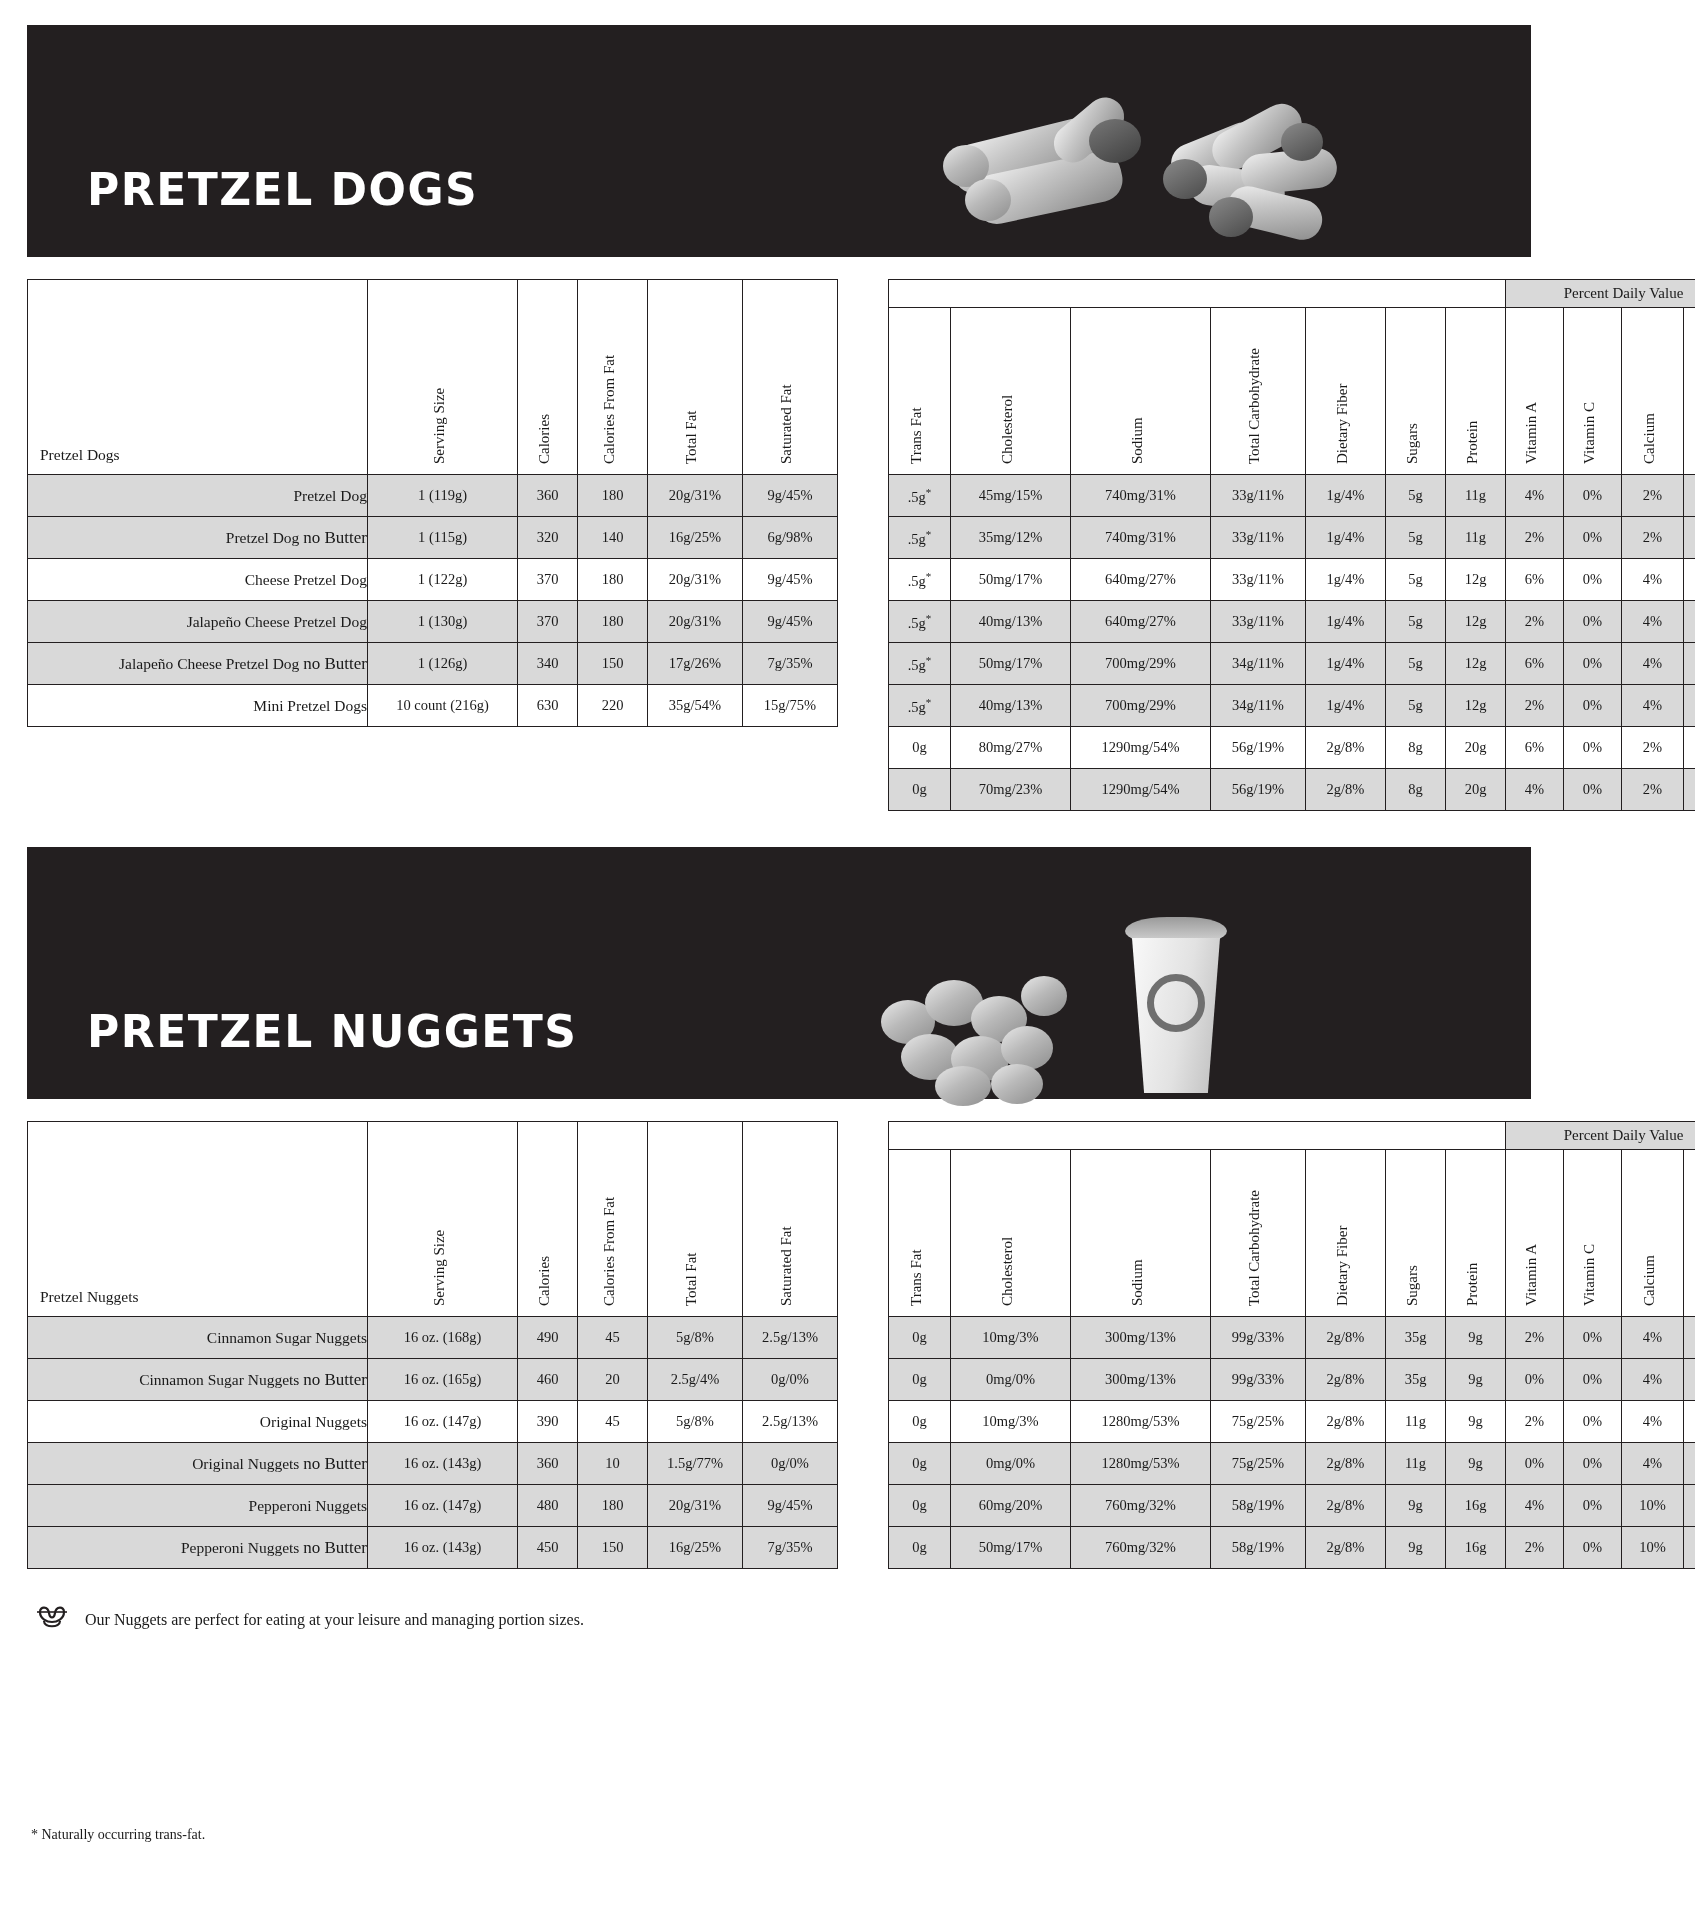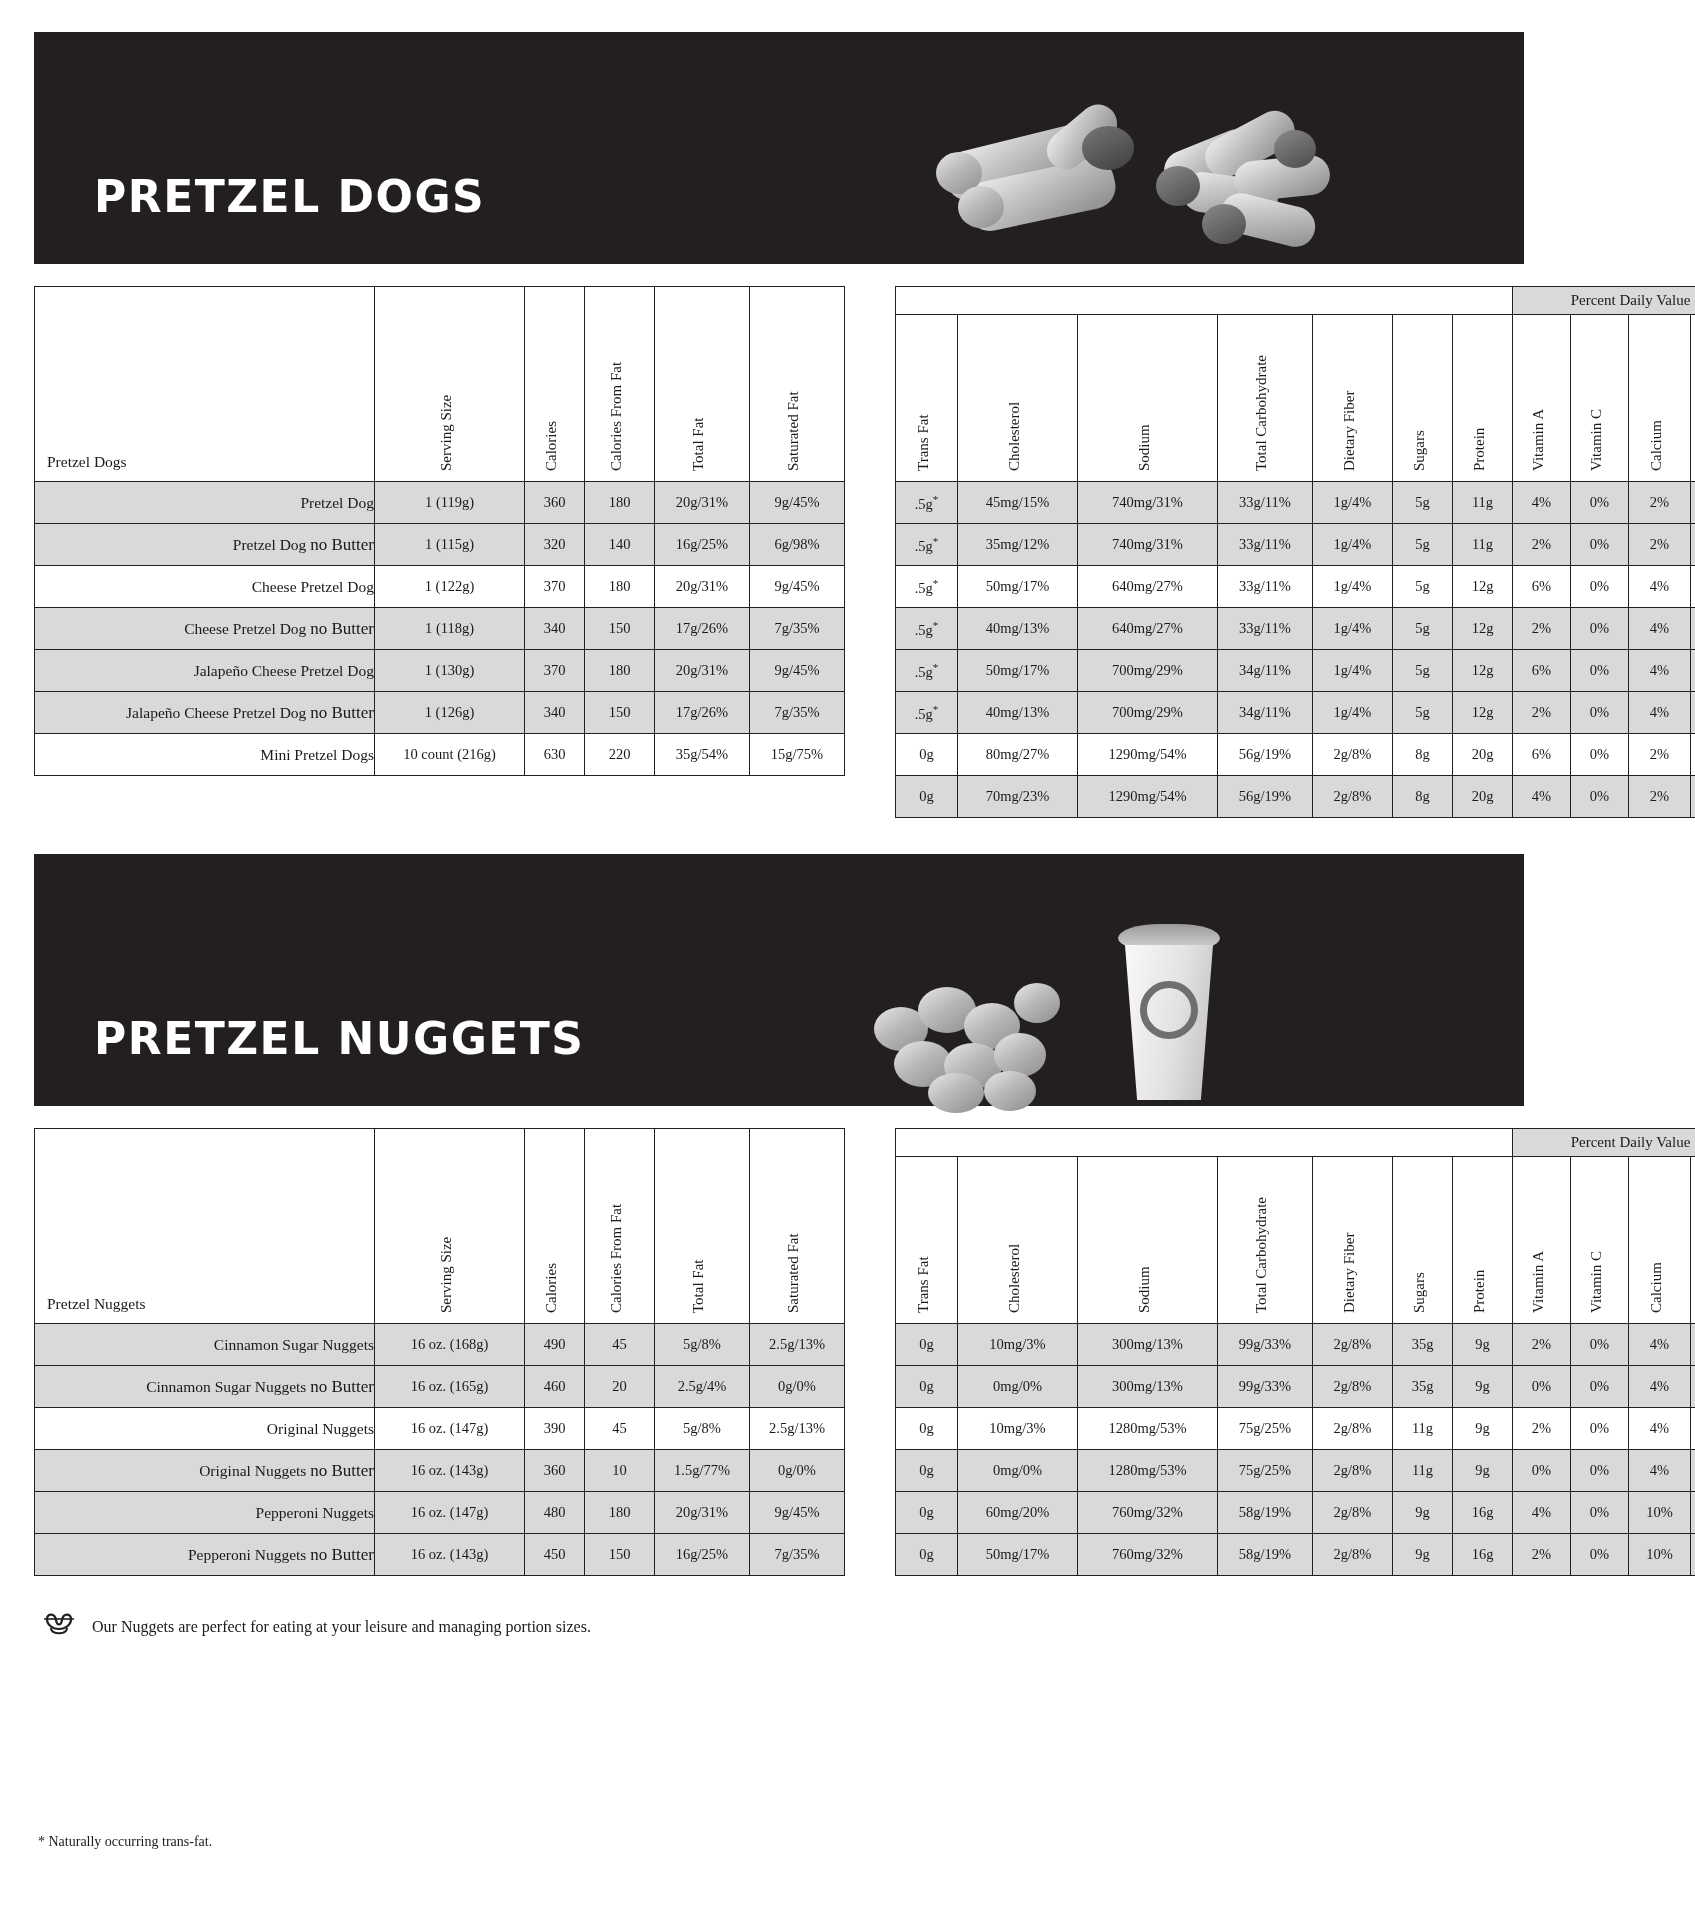--- a/index.html
+++ b/index.html
@@ -3,21 +3,21 @@
 <meta charset="utf-8">
 <style>
   * { box-sizing: border-box; }
   html, body {
     margin: 0; padding: 0;
     width: 1695px;
     background: #ffffff;
     font-family: "Liberation Serif", serif;
     color: #1a1a1a;
   }
-  .page { width: 1558px; position: relative; padding: 8px; }
+  .page { width: 1558px; position: relative; padding: 1px; }
 
   
   .banner {
     background: #231f20;
     height: 232px;
     margin: 24px 26px 0 26px;
     position: relative;
     display: flex;
     align-items: flex-end;
   }
@@ -253,28 +253,20 @@
         </tr>
         <tr>
           <td class="item"><span>Cheese Pretzel Dog</span> <span class="nb"></span></td>
           <td>1 (122g)</td>
           <td>370</td>
           <td>180</td>
           <td>20g/31%</td>
           <td>9g/45%</td>
         </tr>
         <tr class="alt">
-          <td class="item"><span>Cheese Pretzel Dog</span> <span class="nb">no Butter</span></td>
-          <td>1 (118g)</td>
-          <td>340</td>
-          <td>150</td>
-          <td>17g/26%</td>
-          <td>7g/35%</td>
-        </tr>
-        <tr class="alt">
           <td class="item"><span>Jalapeño Cheese Pretzel Dog</span> <span class="nb"></span></td>
           <td>1 (130g)</td>
           <td>370</td>
           <td>180</td>
           <td>20g/31%</td>
           <td>9g/45%</td>
         </tr>
         <tr class="alt">
           <td class="item"><span>Jalapeño Cheese Pretzel Dog</span> <span class="nb">no Butter</span></td>
           <td>1 (126g)</td>

